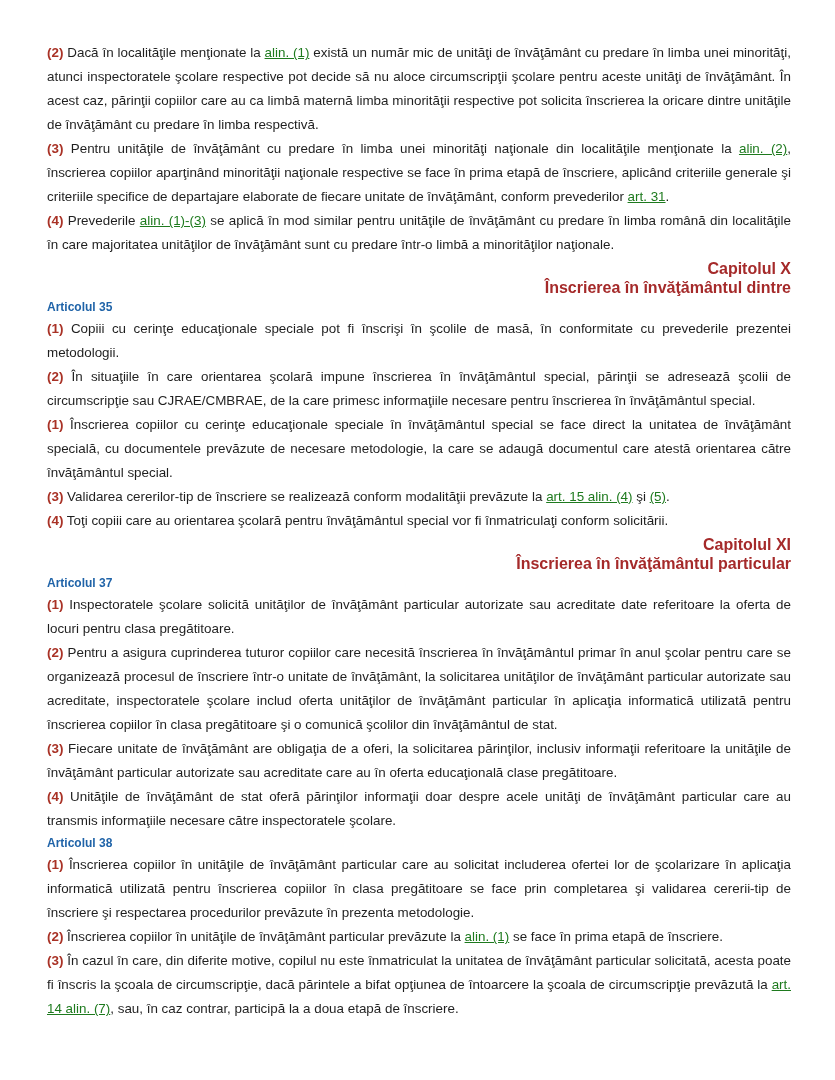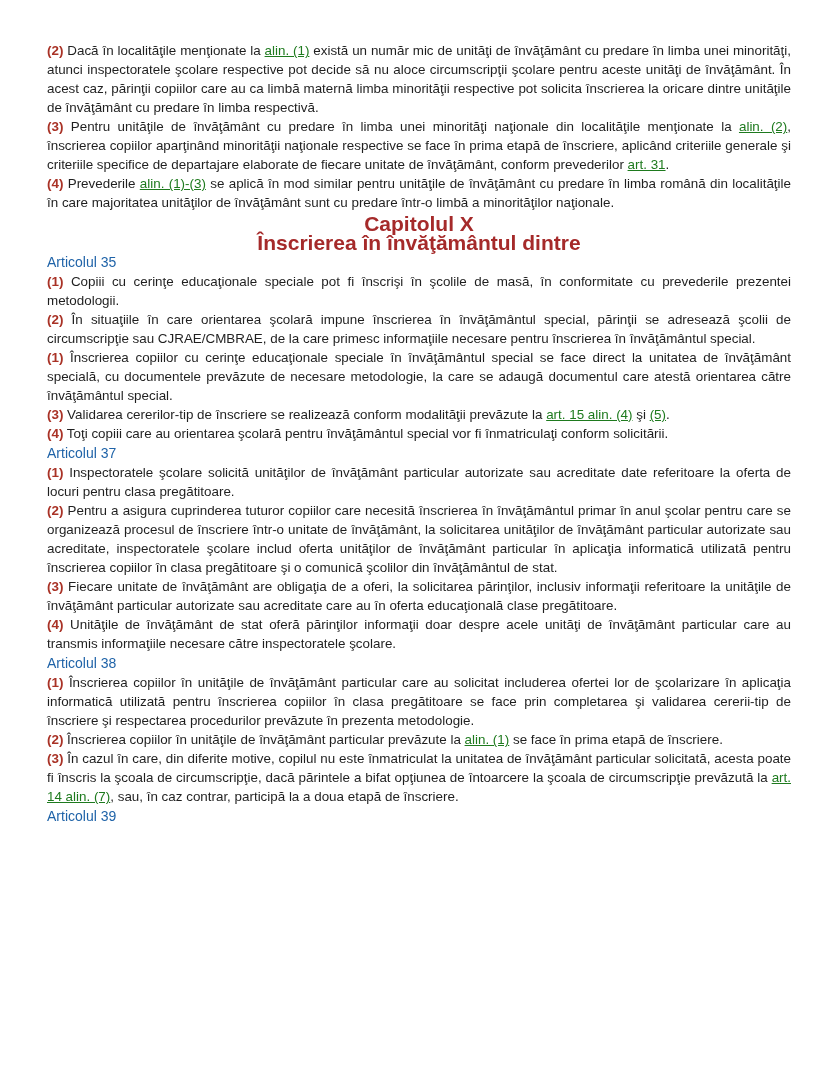--- a/index.html
+++ b/index.html
@@ -17,44 +17,44 @@
     width:835px;
     height:1080px;
     background:var(--page-bg);
     padding:41px 44px 20px 47px;
     overflow:hidden;
   }
   .para{
     margin:0;
     text-align:justify;
     font-size:13.4px;
-    line-height:19px;
+    line-height:24px;
     color:var(--body-text);
   }
   .marker{
     color:var(--marker);
     font-weight:bold;
   }
   .doclink{
     color:var(--link);
     text-decoration:underline;
     cursor:pointer;
   }
   .chapter{
-    text-align:center;
+    text-align:right;
     font-weight:bold;
     color:var(--chapter);
-    font-size:21px;
+    font-size:16px;
     line-height:18.5px;
     margin:3px 0 2px 0;
   }
   .article{
     color:var(--article);
-    font-weight:normal;
-    font-size:14px;
+    font-weight:bold;
+    font-size:12px;
     line-height:17px;
     margin:2px 0 1px 0;
   }
 </style>
 </head>
 <body>
 
 <div class="page">
   <div>
       <p class="para"><strong class="marker">(2)</strong> <span>Dacă în localităţile menţionate la </span><a class="doclink" href="#">alin. (1)</a><span> există un număr mic de unităţi de învăţământ cu predare în limba unei minorităţi, atunci inspectoratele şcolare respective pot decide să nu aloce circumscripţii şcolare pentru aceste unităţi de învăţământ. În acest caz, părinţii copiilor care au ca limbă maternă limba minorităţii respective pot solicita înscrierea la oricare dintre unităţile de învăţământ cu predare în limba respectivă.</span></p>
@@ -63,24 +63,27 @@
       <div class="chapter">
         <div>Capitolul X</div>
         <div>Înscrierea în învăţământul dintre</div>
       </div>
       <div class="article">Articolul 35</div>
       <p class="para"><strong class="marker">(1)</strong> <span>Copiii cu cerinţe educaţionale speciale pot fi înscrişi în şcolile de masă, în conformitate cu prevederile prezentei metodologii.</span></p>
       <p class="para"><strong class="marker">(2)</strong> <span>În situaţiile în care orientarea şcolară impune înscrierea în învăţământul special, părinţii se adresează şcolii de circumscripţie sau CJRAE/CMBRAE, de la care primesc informaţiile necesare pentru înscrierea în învăţământul special.</span></p>
       <p class="para"><strong class="marker">(1)</strong> <span>Înscrierea copiilor cu cerinţe educaţionale speciale în învăţământul special se face direct la unitatea de învăţământ specială, cu documentele prevăzute de necesare metodologie, la care se adaugă documentul care atestă orientarea către învăţământul special.</span></p>
       <p class="para"><strong class="marker">(3)</strong> <span>Validarea cererilor-tip de înscriere se realizează conform modalităţii prevăzute la </span><a class="doclink" href="#">art. 15 alin. (4)</a><span> şi </span><a class="doclink" href="#">(5)</a><span>.</span></p>
       <p class="para"><strong class="marker">(4)</strong> <span>Toţi copiii care au orientarea şcolară pentru învăţământul special vor fi înmatriculaţi conform solicitării.</span></p>
+      <div class="chapter">
+        <div>Capitolul XI</div>
+        <div>Înscrierea în învăţământul particular</div>
+      </div>
       <div class="article">Articolul 37</div>
       <p class="para"><strong class="marker">(1)</strong> <span>Inspectoratele şcolare solicită unităţilor de învăţământ particular autorizate sau acreditate date referitoare la oferta de locuri pentru clasa pregătitoare.</span></p>
       <p class="para"><strong class="marker">(2)</strong> <span>Pentru a asigura cuprinderea tuturor copiilor care necesită înscrierea în învăţământul primar în anul şcolar pentru care se organizează procesul de înscriere într-o unitate de învăţământ, la solicitarea unităţilor de învăţământ particular autorizate sau acreditate, inspectoratele şcolare includ oferta unităţilor de învăţământ particular în aplicaţia informatică utilizată pentru înscrierea copiilor în clasa pregătitoare şi o comunică şcolilor din învăţământul de stat.</span></p>
       <p class="para"><strong class="marker">(3)</strong> <span>Fiecare unitate de învăţământ are obligaţia de a oferi, la solicitarea părinţilor, inclusiv informaţii referitoare la unităţile de învăţământ particular autorizate sau acreditate care au în oferta educaţională clase pregătitoare.</span></p>
       <p class="para"><strong class="marker">(4)</strong> <span>Unităţile de învăţământ de stat oferă părinţilor informaţii doar despre acele unităţi de învăţământ particular care au transmis informaţiile necesare către inspectoratele şcolare.</span></p>
       <div class="article">Articolul 38</div>
       <p class="para"><strong class="marker">(1)</strong> <span>Înscrierea copiilor în unităţile de învăţământ particular care au solicitat includerea ofertei lor de şcolarizare în aplicaţia informatică utilizată pentru înscrierea copiilor în clasa pregătitoare se face prin completarea şi validarea cererii-tip de înscriere şi respectarea procedurilor prevăzute în prezenta metodologie.</span></p>
       <p class="para"><strong class="marker">(2)</strong> <span>Înscrierea copiilor în unităţile de învăţământ particular prevăzute la </span><a class="doclink" href="#">alin. (1)</a><span> se face în prima etapă de înscriere.</span></p>
       <p class="para"><strong class="marker">(3)</strong> <span>În cazul în care, din diferite motive, copilul nu este înmatriculat la unitatea de învăţământ particular solicitată, acesta poate fi înscris la şcoala de circumscripţie, dacă părintele a bifat opţiunea de întoarcere la şcoala de circumscripţie prevăzută la </span><a class="doclink" href="#">art. 14 alin. (7)</a><span>, sau, în caz contrar, participă la a doua etapă de înscriere.</span></p>
-      <div class="article">Articolul 39</div>
     </div>
 </div>
 
 </body></html>

